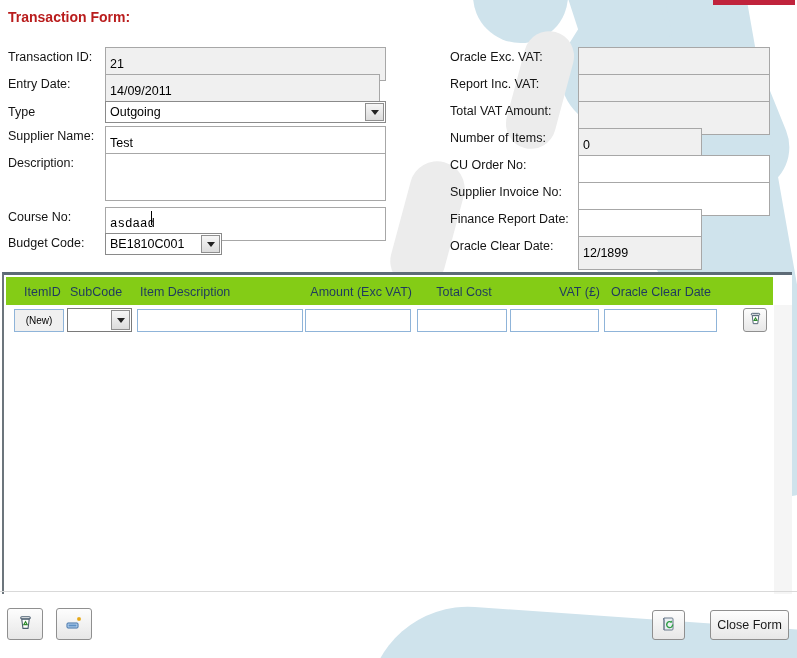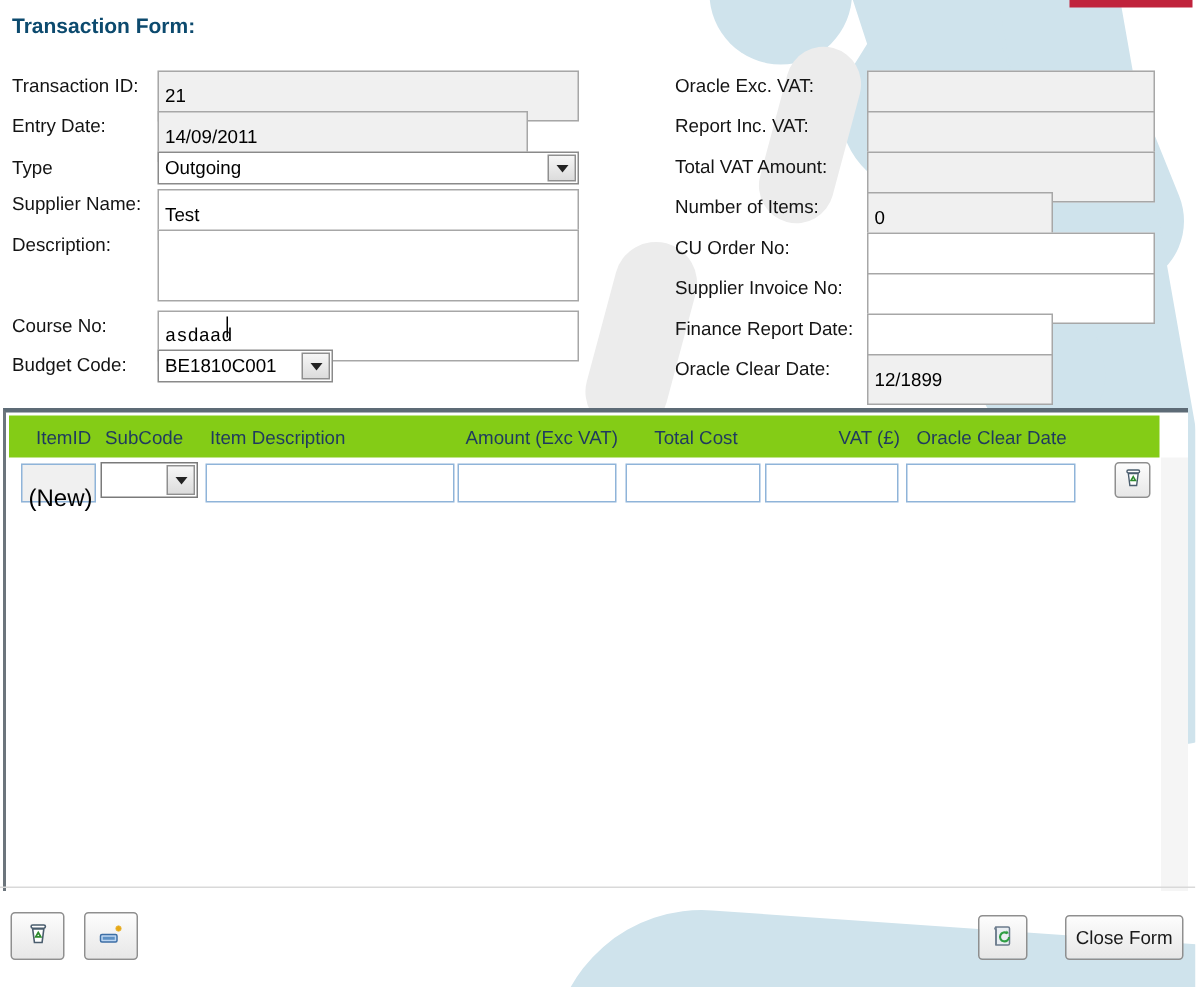--- a/index.html
+++ b/index.html
@@ -1,40 +1,40 @@
 <!DOCTYPE html>
 <html><head>
 <meta charset="utf-8">
 <style>
   html,body{margin:0;padding:0;}
   body{font-family:"Liberation Sans","DejaVu Sans",sans-serif;}
   #app{position:relative;width:797px;height:658px;background:#ffffff;overflow:hidden;}
   .shape{position:absolute;z-index:0;}
   .layer{position:absolute;inset:0;z-index:1;}
-  .title{position:absolute;left:8px;top:9px;font-size:14px;font-weight:bold;color:#0c4a6e;}
+  .title{position:absolute;left:8px;top:9px;font-size:14px;font-weight:bold;color:#b91c1c;}
   .lbl{position:absolute;font-size:12.5px;color:#141414;white-space:nowrap;}
   .inp{position:absolute;box-sizing:border-box;height:21px;border:1px solid #a7a7a7;
        background:#ffffff;font-family:"Liberation Sans",sans-serif;font-size:12.5px;
        color:#000;padding:16px 4px;outline:none;}
   .inp.dis{background:#f0f0f0;}
   textarea.inp{resize:none;padding-top:2px;}
   .combo{position:absolute;box-sizing:border-box;height:22px;border:1px solid #8a8a8a;
          background:#fff;display:flex;align-items:center;cursor:default;}
   .combo .val{flex:1;font-size:12.5px;color:#000;padding:0 4px;white-space:nowrap;overflow:hidden;}
   .combo .arrow{width:17px;align-self:stretch;margin:1px;background:linear-gradient(#f6f6f6,#dcdcdc);
          border:1px solid #8f8f8f;display:flex;align-items:center;justify-content:center;}
   .combo .arrow:after{content:"";width:0;height:0;border-left:4px solid transparent;
          border-right:4px solid transparent;border-top:5px solid #222;}
   .grid-border{position:absolute;left:2px;top:272px;width:788px;height:319px;background:#fff;
          border-top:3px solid #5d6b76;border-left:2px solid #6c757c;z-index:1;}
   .grid-header{position:absolute;left:2px;top:2px;width:767px;height:28px;background:#84cc16;}
   .hcol{position:absolute;top:8px;font-size:12.5px;color:#1f3a5f;white-space:nowrap;}
   .scroll-track{position:absolute;right:0;top:30px;bottom:0;width:18px;background:#f5f5f5;}
   .rowinp{position:absolute;box-sizing:border-box;height:23px;border:1px solid #8fb4d9;background:#fff;
-          font-family:"Liberation Sans",sans-serif;font-size:16px;padding:12px 4px;outline:none;}
+          font-family:"Liberation Sans",sans-serif;font-size:10px;padding:0 4px;outline:none;}
   .rowinp.dis{background:#f0f0f0;text-align:center;color:#000;}
   .btn{position:absolute;box-sizing:border-box;border:1px solid #8f8f8f;border-radius:3px;
        background:linear-gradient(#fdfdfd,#e7e7e7);display:flex;align-items:center;
        justify-content:center;font-size:12.5px;color:#1a1a1a;cursor:default;}
   .bottom-line{position:absolute;left:0;top:591px;width:797px;height:1px;background:#d9d9d9;z-index:1;}
   .red-bar{position:absolute;top:0;left:713px;width:82px;height:5px;z-index:2;}
   .caret{position:absolute;left:151px;top:211px;width:1px;height:14px;background:#000;z-index:3;}
 </style>
 </head>
 <body>
@@ -53,21 +53,21 @@
   <div class="red-bar" style="background:#c0233c;"></div>
 
   <div class="layer">
 
     <div class="title">Transaction Form:</div>
 
     <div class="lbl" style="left:8px;top:50px;">Transaction ID:</div>
     <input class="inp dis" style="left: 105px; top: 47px; width: 281px;" value="21">
 
     <div class="lbl" style="left:8px;top:77px;">Entry Date:</div>
-    <input class="inp dis" style="left: 105px; top: 74px; width: 247px;" value="14/09/2011">
+    <input class="inp dis" style="left: 105px; top: 74px; width: 275px;" value="14/09/2011">
 
     <div class="lbl" style="left:8px;top:105px;">Type</div>
     <div class="combo" style="left:105px;top:101px;width:281px;">
       <span class="val">Outgoing</span>
       <span class="arrow"></span>
     </div>
 
     <div class="lbl" style="left:8px;top:129px;">Supplier Name:</div>
     <input class="inp" style="left: 105px; top: 126px; width: 281px;" value="Test">
 

